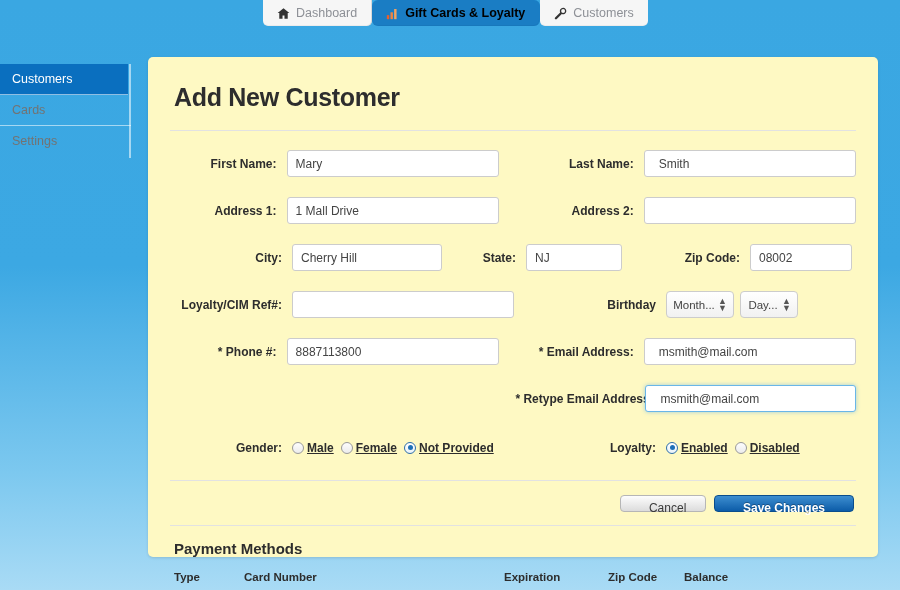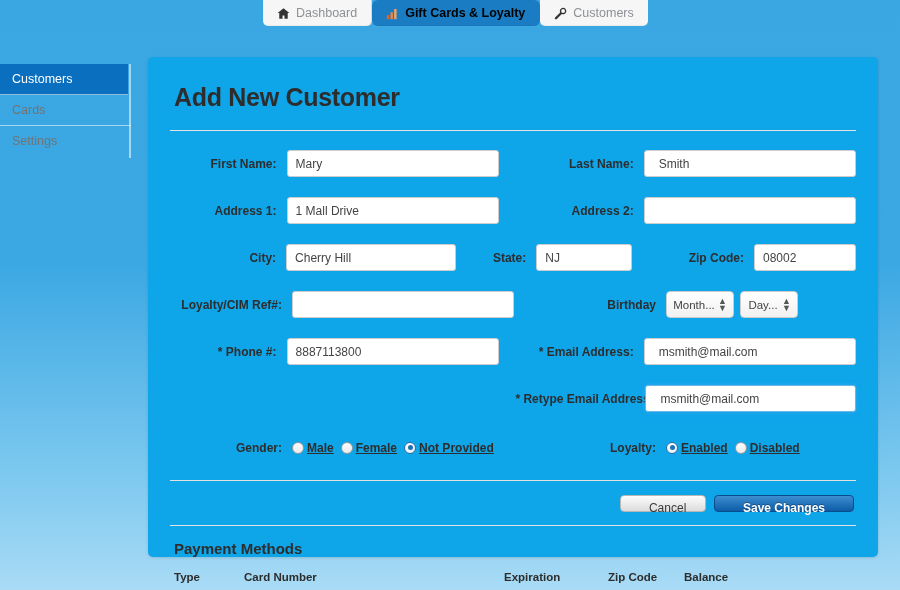--- a/index.html
+++ b/index.html
@@ -48,21 +48,21 @@
   }
   .side-rail{
     position:absolute; left:129px; top:0; width:2px; height:94px;
     background:rgba(255,255,255,.55);
   }
 
   
   .card{
     position:absolute; left:148px; top:57px;
     width:730px; height:500px;
-    background:#0ea5e9; border-radius:5px;
+    background:#fef9c3; border-radius:5px;
     box-shadow:0 1px 3px rgba(0,0,0,.12);
     padding:0 22px;
   }
   .page-title{
     font-size:25px; font-weight:bold; color:#2d2d2d;
     margin:0; padding:26px 0 18px 4px; letter-spacing:-.3px;
   }
   .hr{ height:1px; background:#e2e2e2; margin:0; }
 
   
@@ -205,21 +205,21 @@
   <div class="row">
     <div class="lbl lbl-l">Address 1:</div>
     <input class="inp inp-l" value="1 Mall Drive" style="">
     <div class="spacer-mid"></div>
     <div class="lbl lbl-r">Address 2:</div>
     <input class="inp inp-r" value="" style="">
   </div>
 
   <div class="row">
     <div class="lbl lbl-l">City:</div>
-    <input class="inp" style="width: 170px;" value="Cherry Hill">
+    <input class="inp" style="width: 150px;" value="Cherry Hill">
     <div class="lbl" style="width:84px">State:</div>
     <input class="inp" style="width: 96px;" value="NJ">
     <div class="lbl" style="width:128px">Zip Code:</div>
     <input class="inp" style="width: 102px;" value="08002">
   </div>
 
   <div class="row">
     <div class="lbl lbl-l">Loyalty/CIM Ref#:</div>
     <input class="inp inp-l" value="" style="">
     <div class="spacer-mid"></div>

